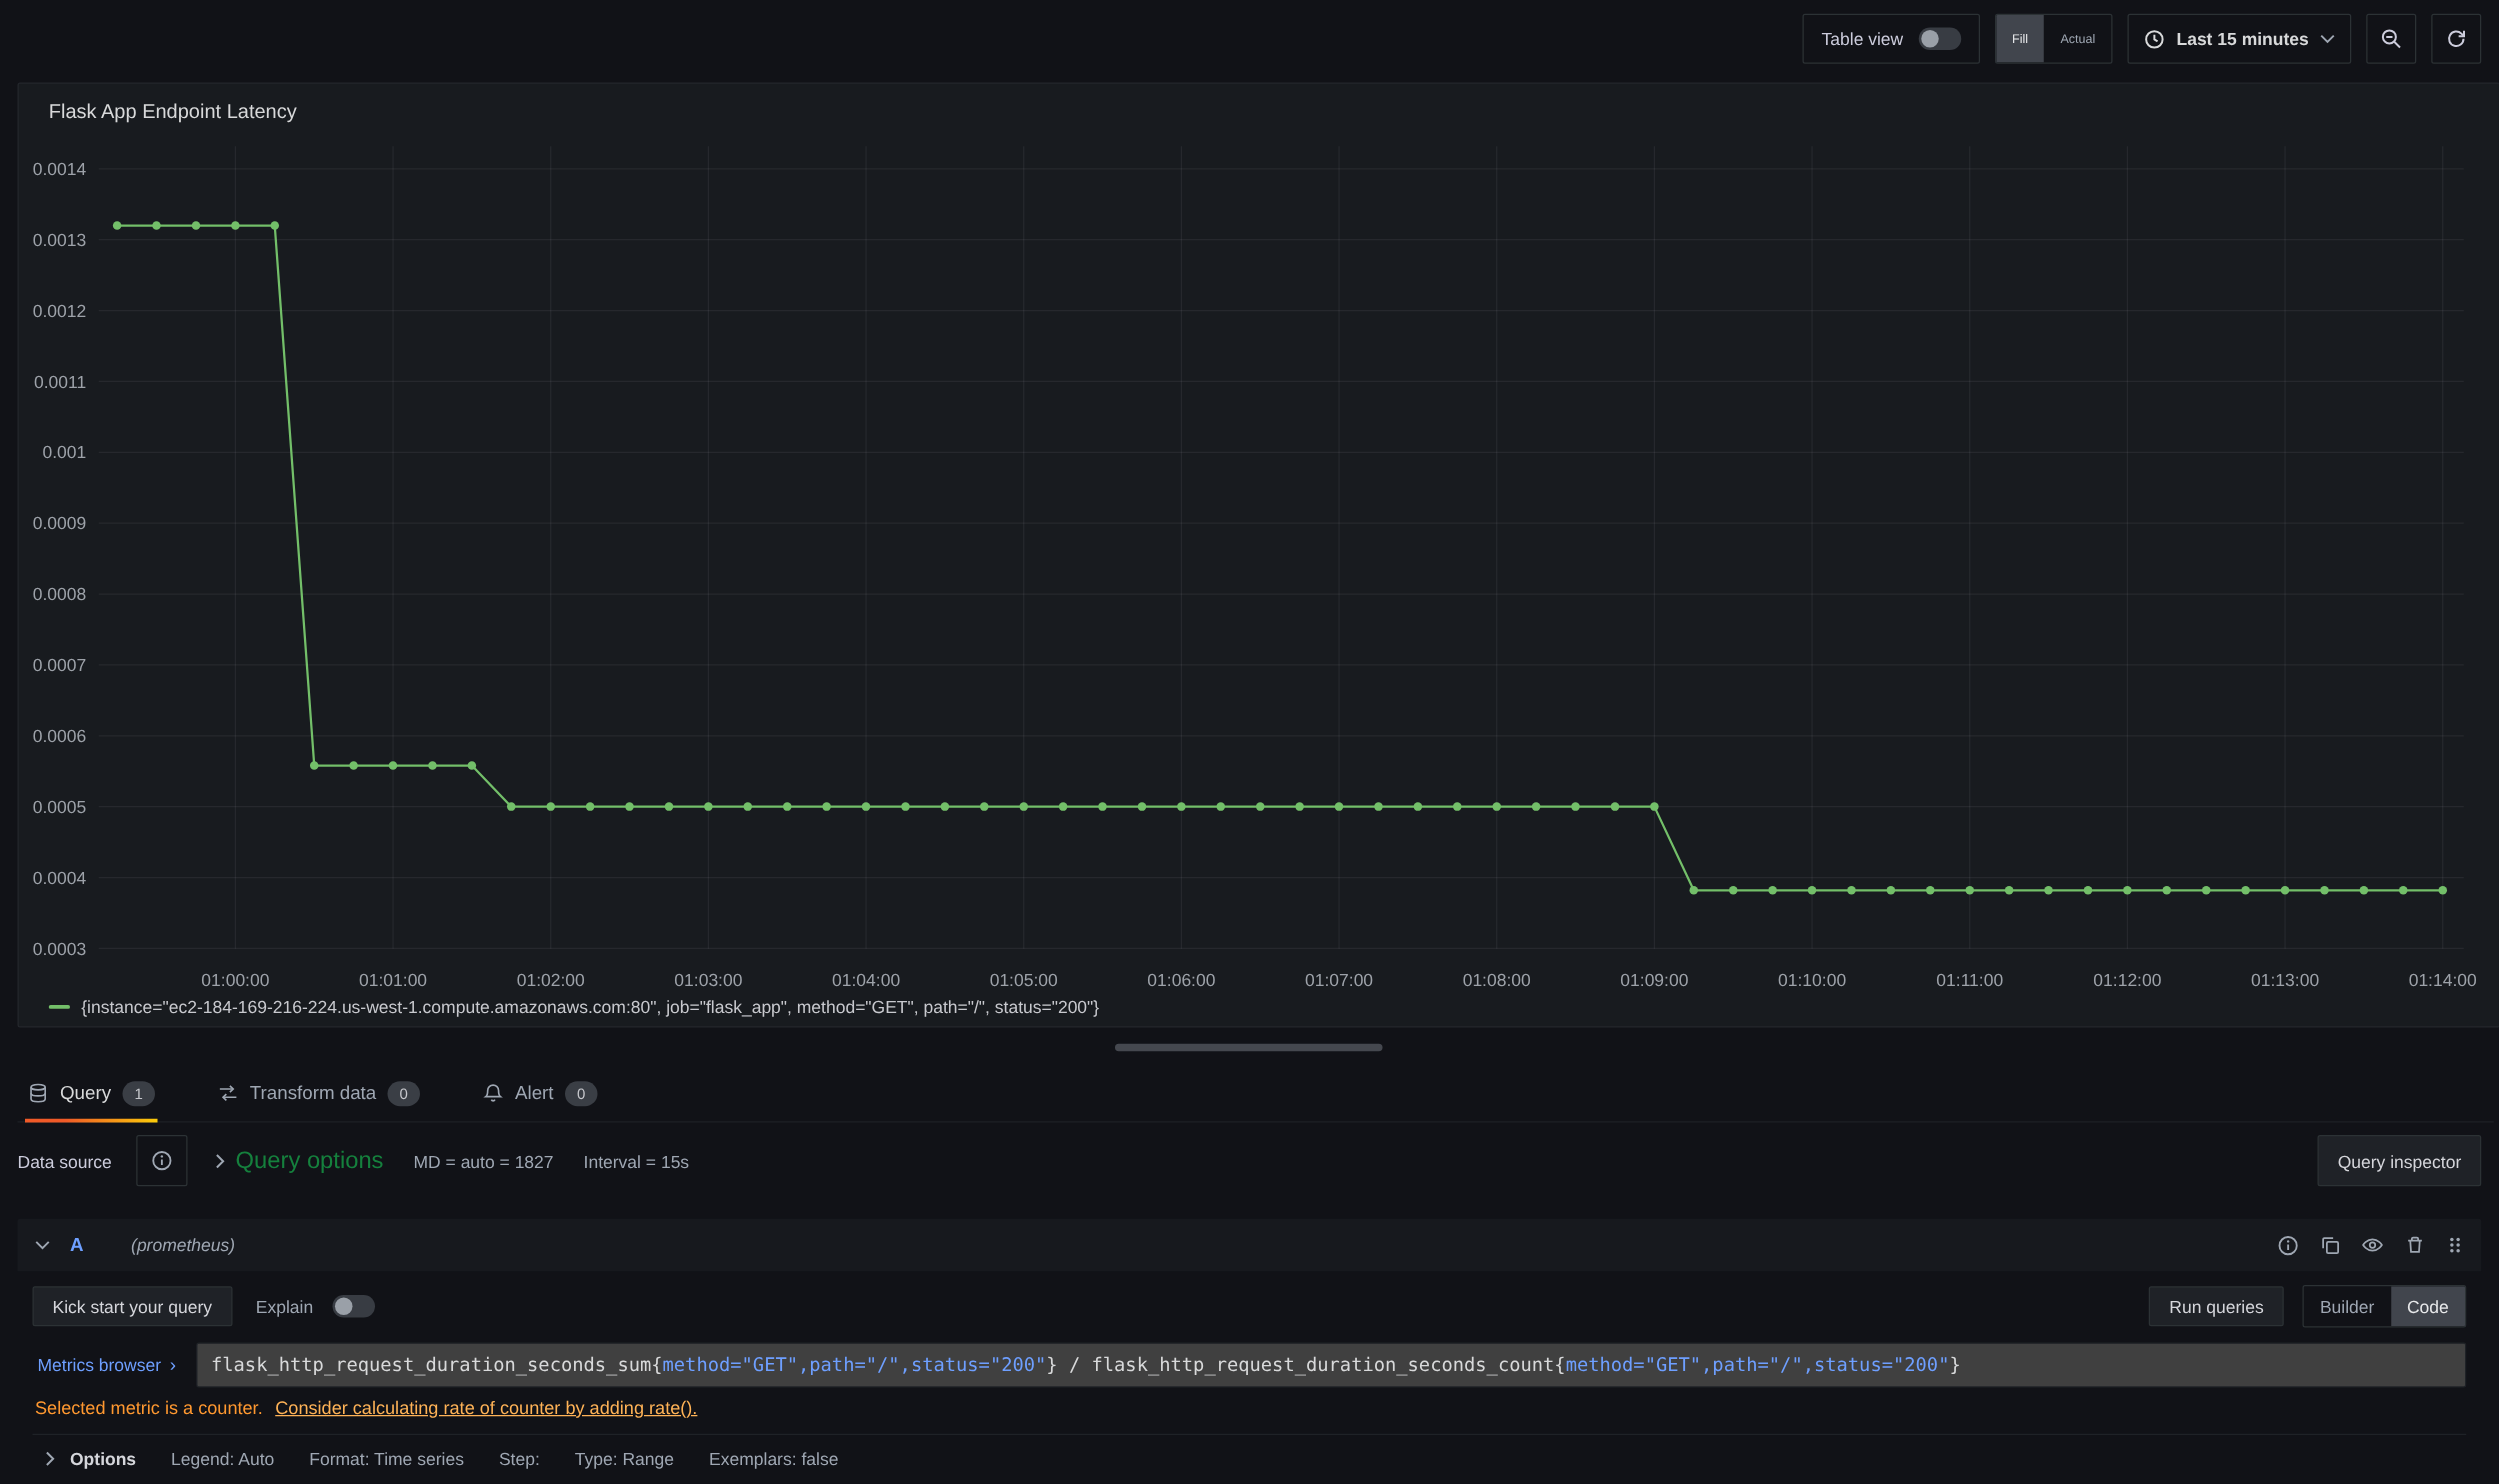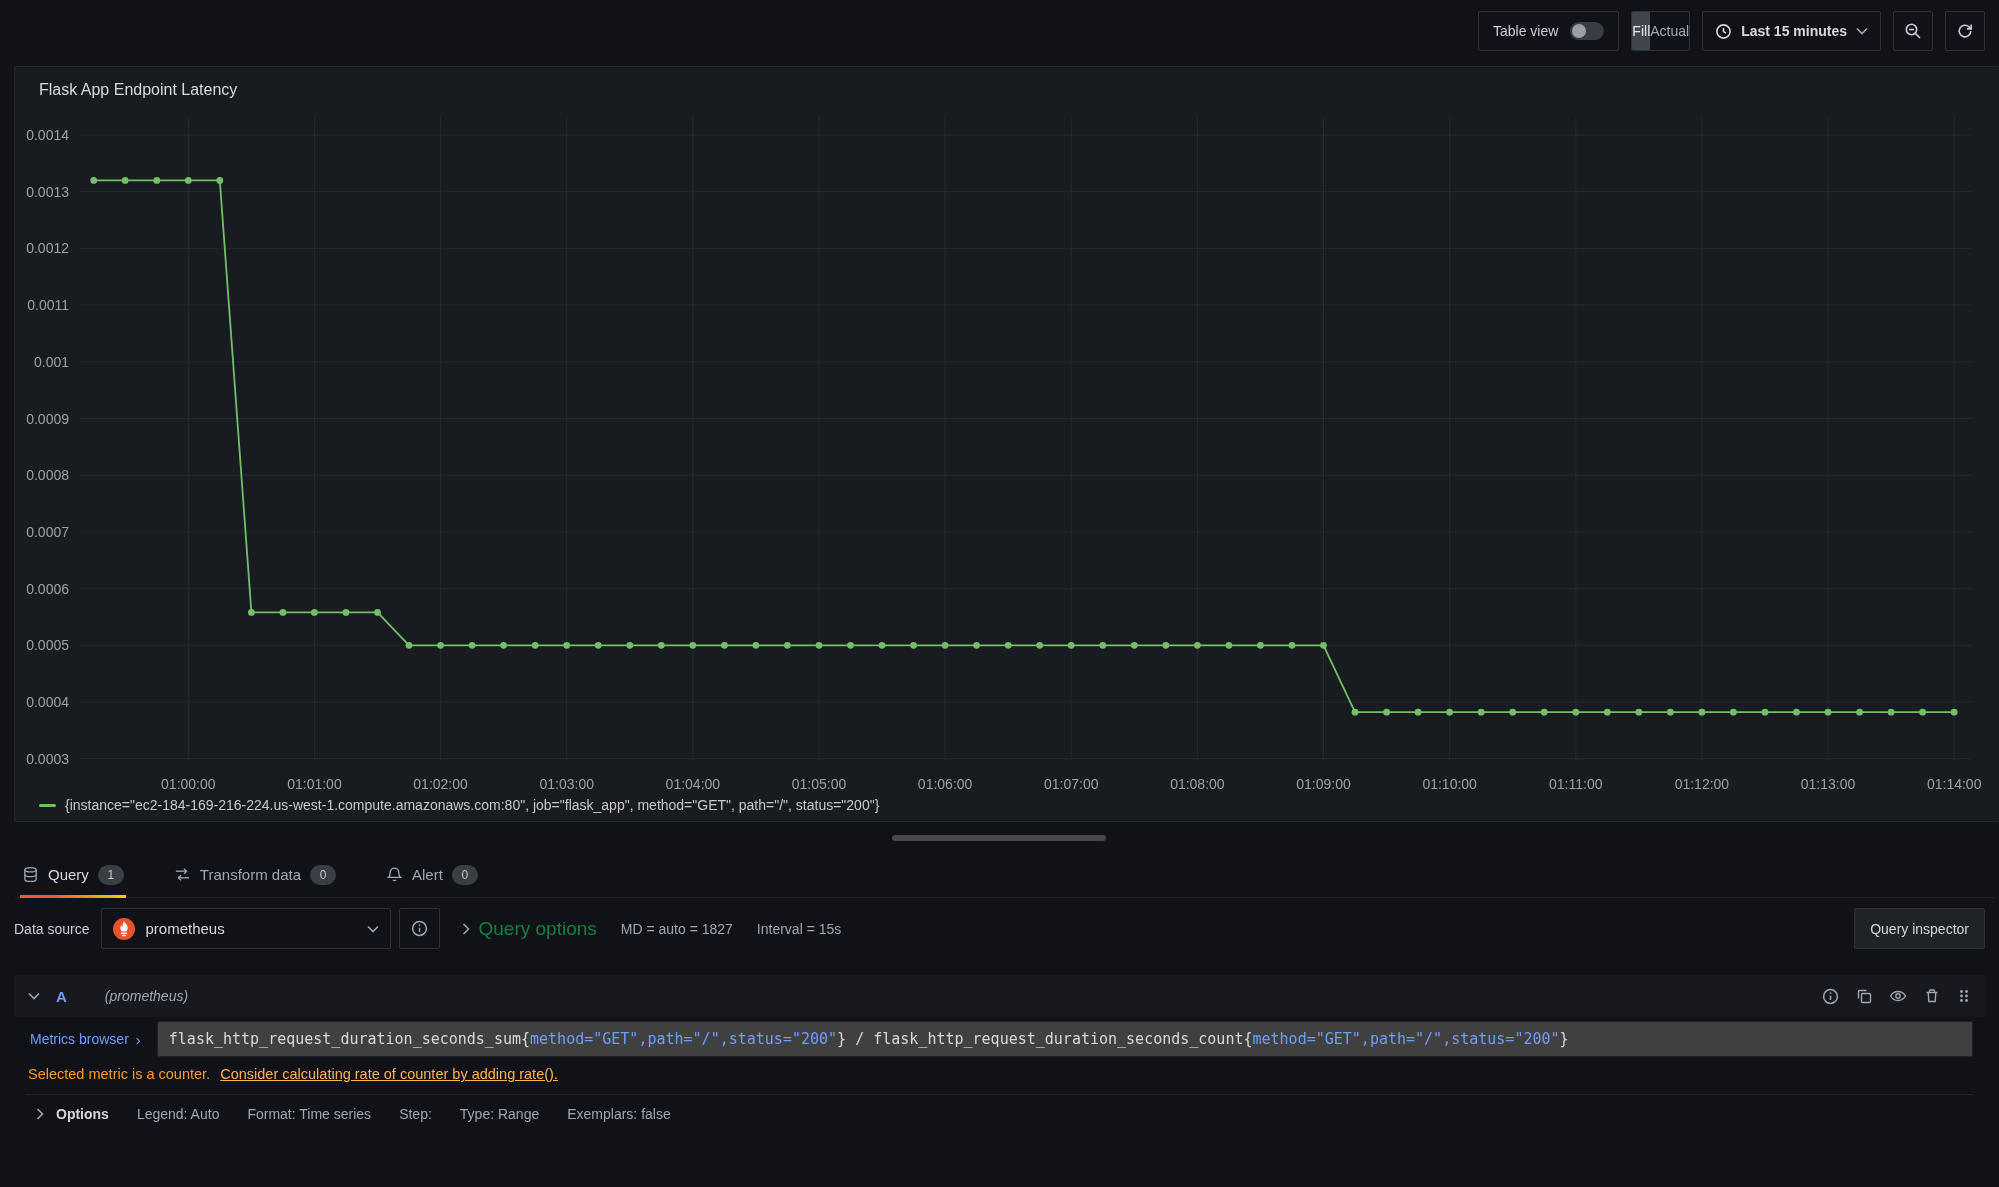--- a/index.html
+++ b/index.html
@@ -6,21 +6,21 @@
   body{width:1999px;height:1187px;font-family:"Liberation Sans",sans-serif;color:#ccccdc;overflow:hidden;}
   .app{position:relative;width:1999px;height:1187px;background:#111217;}
 
   
   .topbar{position:absolute;top:0;left:0;right:0;height:62px;display:flex;align-items:center;justify-content:flex-end;gap:12px;padding:0 14px;box-sizing:border-box;}
   .ctl{height:40px;border:1px solid #2c3235;border-radius:2px;background:transparent;color:#ccccdc;font-size:14px;box-sizing:border-box;}
   .tv-group{display:flex;align-items:center;gap:12px;padding:0 14px;}
   .toggle{position:relative;width:34px;height:18px;border-radius:9px;background:#383c43;display:inline-block;}
   .toggle .knob{position:absolute;left:2px;top:2px;width:14px;height:14px;border-radius:50%;background:#9aa0a8;}
   .seg{display:flex;overflow:hidden;padding:0;}
-  .seg-btn{border:none;background:transparent;color:#9fa7b3;font-size:14px;padding:0 0;height:100%;font-family:inherit;}
+  .seg-btn{border:none;background:transparent;color:#9fa7b3;font-size:10px;padding:0 13px;height:100%;font-family:inherit;}
   .seg-btn.active{background:#41454d;color:#e8e9eb;}
   .time-btn{display:flex;align-items:center;gap:9px;padding:0 12px;font-weight:600;color:#d8d9da;font-family:inherit;}
   .icon-btn{width:40px;display:flex;align-items:center;justify-content:center;color:#ccccdc;padding:0;}
   .icon-btn svg,.time-btn svg{display:block;}
 
   
   .panel{position:absolute;left:14px;top:66px;width:1986px;height:756px;background:#181b1f;border:1px solid #24272c;border-radius:2px;box-sizing:border-box;}
   .panel-title{position:absolute;top:14px;left:24px;margin:0;font-size:16px;font-weight:500;color:#d8d9da;}
   #latency-chart{position:absolute;top:36px;left:0;width:1969px;height:700px;}
   #latency-chart text{font-family:"Liberation Sans",sans-serif;}
@@ -274,32 +274,20 @@
           <path d="M9 2.2a4.6 4.6 0 0 0-4.6 4.6c0 4-1.6 5.2-1.6 5.2h12.4s-1.6-1.2-1.6-5.2A4.6 4.6 0 0 0 9 2.2z"></path>
           <path d="M7.5 14.5a1.6 1.6 0 0 0 3 0"></path>
         </svg>
       <span>Alert</span>
       <span class="tab-badge">0</span>
     </div>
   </nav>
 
   <div class="ds-row">
     <span class="ds-label">Data source</span>
-    <div class="ds-picker">
-      <svg width="22" height="22" viewBox="0 0 22 22">
-          <circle cx="11" cy="11" r="11" fill="#e6522c"></circle>
-          <path fill="#f3f4f6" d="M11 3.6c1.9 2.1 3.7 3.9 3.7 6.3a3.7 3.7 0 0 1-7.4 0c0-1 .3-1.9.9-2.7.2.8.7 1.4 1.4 1.7-.3-1.8.4-3.7 1.4-5.3z"></path>
-          <rect x="7.7" y="14.6" width="6.6" height="1.5" rx="0.5" fill="#f3f4f6"></rect>
-          <rect x="8.8" y="16.8" width="4.4" height="1.4" rx="0.5" fill="#f3f4f6"></rect>
-        </svg>
-      <span>prometheus</span>
-      <svg class="chev" width="12" height="8" viewBox="0 0 12 8" fill="none" stroke="currentColor" stroke-width="1.6">
-          <polyline points="1,1.5 6,6.5 11,1.5"></polyline>
-        </svg>
-    </div>
     <button class="sq-btn">
       <svg width="17" height="17" viewBox="0 0 16 16" fill="none" stroke="currentColor" stroke-width="1.4">
           <circle cx="8" cy="8" r="6.5"></circle>
           <line x1="8" y1="7.2" x2="8" y2="11.3"></line>
           <circle cx="8" cy="4.8" r="0.9" fill="currentColor" stroke="none"></circle>
         </svg>
     </button>
     <div class="qo">
       <span class="qo-chev">
         <svg width="8" height="12" viewBox="0 0 8 12" fill="none" stroke="currentColor" stroke-width="1.6">
@@ -355,20 +343,33 @@
               <circle cx="9.5" cy="3.5" r="1.4"></circle>
               <circle cx="4.5" cy="8" r="1.4"></circle>
               <circle cx="9.5" cy="8" r="1.4"></circle>
               <circle cx="4.5" cy="12.5" r="1.4"></circle>
               <circle cx="9.5" cy="12.5" r="1.4"></circle>
             </svg>
         </button>
       </div>
     </div>
 
+    <div class="q-toolbar">
+      <button class="btn">Kick start your query</button>
+      <span class="explain-label">Explain</span>
+      <span class="toggle">
+          <span class="knob"></span>
+        </span>
+      <div class="flex-spacer"></div>
+      <button class="btn">Run queries</button>
+      <div class="seg small">
+        <button class="seg-btn">Builder</button>
+        <button class="seg-btn active">Code</button>
+      </div>
+    </div>
 
     <div class="q-editor-row">
       <div class="metrics-browser">
         <span class="mb-label">Metrics browser</span>
         <span class="mb-chev">›</span>
       </div>
       <div class="code-input" id="expr"><span class="tok-metric">flask_http_request_duration_seconds_sum</span><span class="tok-punct">{</span><span class="tok-label">method="GET",path="/",status="200"</span><span class="tok-punct">}</span><span class="tok-operator"> / </span><span class="tok-metric">flask_http_request_duration_seconds_count</span><span class="tok-punct">{</span><span class="tok-label">method="GET",path="/",status="200"</span><span class="tok-punct">}</span></div>
     </div>
 
     <div class="q-warning">

